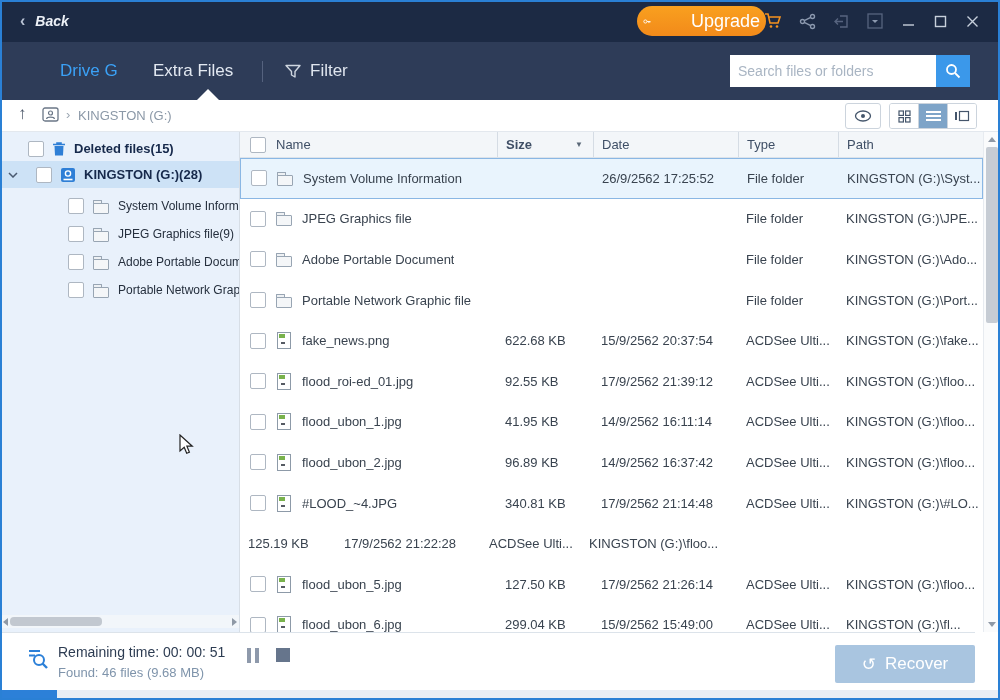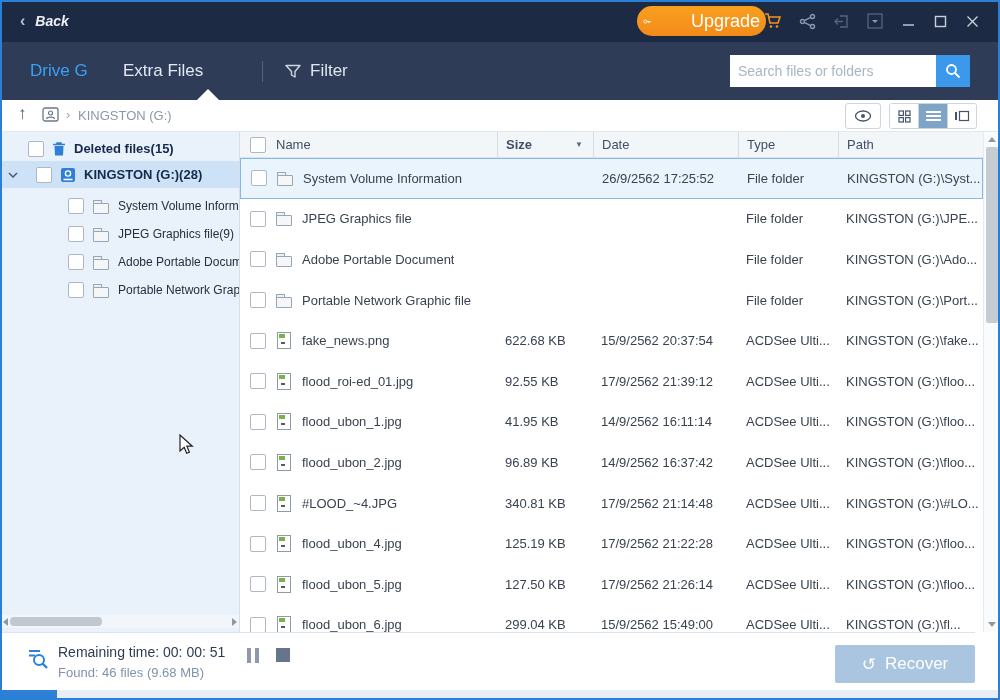--- a/index.html
+++ b/index.html
@@ -17,21 +17,21 @@
   .upgrade-pill{
     position:absolute;left:637px;top:6px;width:129px;height:30px;border-radius:15px;
     background:linear-gradient(#f9a01f,#f28a1a);display:flex;align-items:center;justify-content:center;gap:7px;
   }
   .upgrade-pill span{color:#fff;font-size:18px;margin-left:33px;}
   .tb-icons{position:absolute;right:12px;top:0;height:42px;display:flex;align-items:center;gap:0;}
   .tb-ic{width:34px;height:42px;display:flex;align-items:center;justify-content:center;}
   .winctl{width:32px;height:42px;display:flex;align-items:center;justify-content:center;}
   
   .navbar{position:absolute;left:0;top:42px;width:1000px;height:58px;background:#2e3c58;}
-  .nav-tab{position:absolute;top:0;height:58px;display:flex;align-items:center;font-size:17px;color:#e2e8f1;}
+  .nav-tab{position:absolute;top:0;height:58px;display:flex;align-items:center;font-size:17px;color:#e2e8f1;margin-left:30px;}
   .nav-tab.active{color:#3ba1f6;}
   .tab-driveg{left:30px;}
   .tab-extra{left:123px;}
   .nav-divider{position:absolute;left:262px;top:19px;width:1px;height:21px;background:#55627e;}
   .filter-chip{position:absolute;left:285px;top:0;height:58px;display:flex;align-items:center;gap:9px;color:#dfe5ee;font-size:17px;}
   .tab-pointer{position:absolute;left:197px;bottom:0;width:0;height:0;border-left:11px solid transparent;border-right:11px solid transparent;border-bottom:11px solid #ffffff;}
   .searchbox{position:absolute;right:30px;top:13px;height:48px;display:flex;}
   .searchbox input{
     width:206px;height:32px;border:none;padding:0 8px;font-size:14px;color:#46566b;outline:none;
     font-family:"Liberation Sans",sans-serif;box-sizing:border-box;
@@ -438,25 +438,20 @@
             <span class="file-icon image"></span>
             <span class="ntext">#LOOD_~4.JPG</span>
           </div>
           <div class="cell col-size">340.81 KB</div>
           <div class="cell col-date">17/9/2562 21:14:48</div>
           <div class="cell col-type">ACDSee Ulti...</div>
           <div class="cell col-path">KINGSTON (G:)\#LO...</div>
         </div>
 
         <div class="trow">
-          <div class="cell col-name">
-            <span class="cb"></span>
-            <span class="file-icon image"></span>
-            <span class="ntext">flood_ubon_4.jpg</span>
-          </div>
           <div class="cell col-size">125.19 KB</div>
           <div class="cell col-date">17/9/2562 21:22:28</div>
           <div class="cell col-type">ACDSee Ulti...</div>
           <div class="cell col-path">KINGSTON (G:)\floo...</div>
         </div>
 
         <div class="trow">
           <div class="cell col-name">
             <span class="cb"></span>
             <span class="file-icon image"></span>

